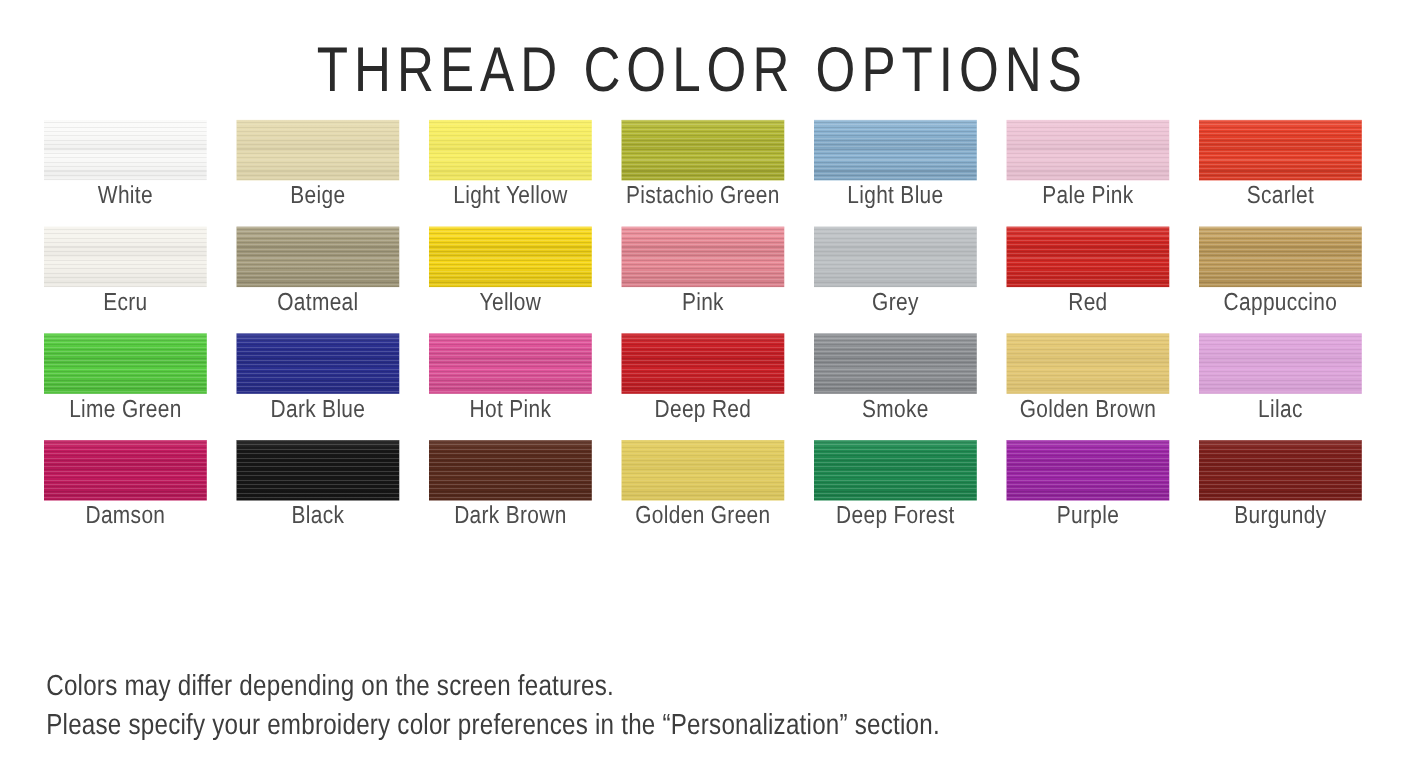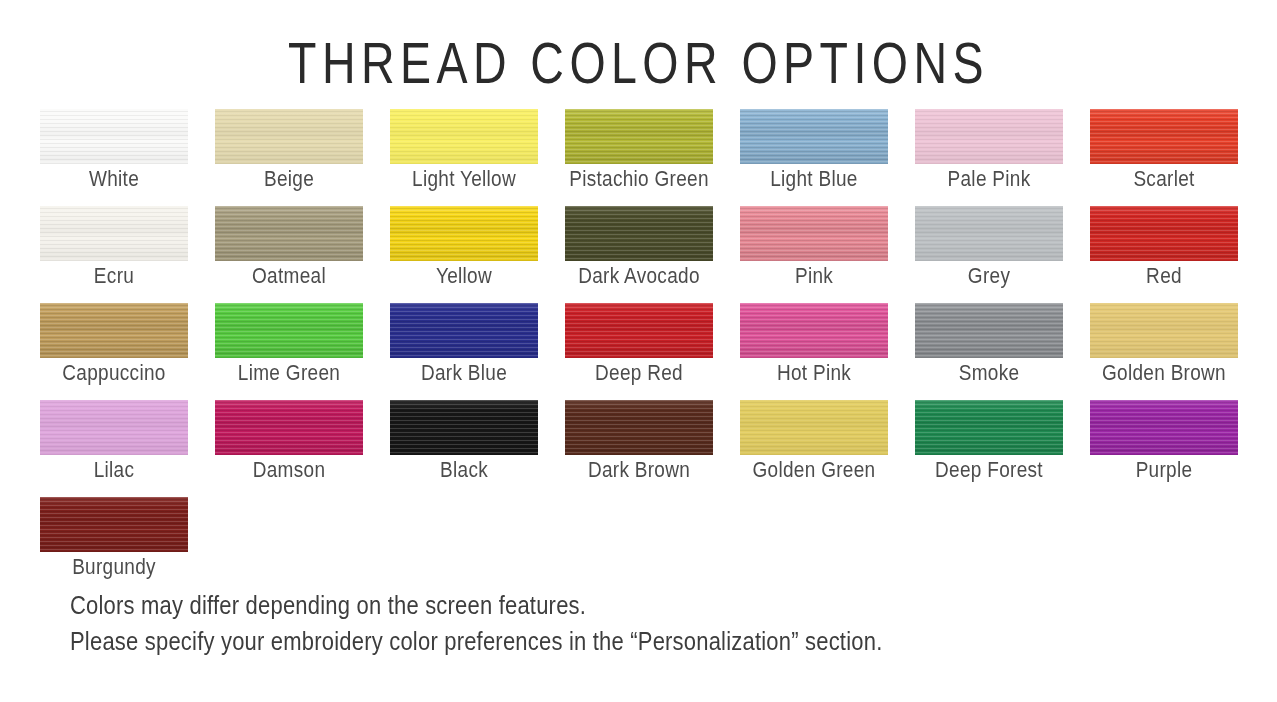--- a/index.html
+++ b/index.html
@@ -93,27 +93,26 @@
     white-space: nowrap;
     transform: scaleY(1.18);
     transform-origin: center top;
     line-height: 1.15;
   }
 
   
   .footer {
     position: absolute;
     left: 42px;
-    top: 592px;
+    top: 610px;
     color: #3d3d3d;
     font-size: 22px;
     font-weight: 300;
     letter-spacing: 0.2px;
     line-height: 1;
-    margin-left: 28px;
   }
   .footer-line {
     transform: scaleY(1.2);
     transform-origin: left top;
     margin-bottom: 14px;
     white-space: nowrap;
   }
 </style>
 </head>
 <body>
@@ -155,24 +154,20 @@
     </div>
     <div class="cell">
       <div class="swatch" style="background: rgb(168, 159, 128);"></div>
       <div class="label">Oatmeal</div>
     </div>
     <div class="cell">
       <div class="swatch" style="background: rgb(247, 215, 22);"></div>
       <div class="label">Yellow</div>
     </div>
     <div class="cell">
-      <div class="swatch" style="background: rgb(76, 78, 44);"></div>
-      <div class="label">Dark Avocado</div>
-    </div>
-    <div class="cell">
       <div class="swatch" style="background: rgb(233, 138, 150);"></div>
       <div class="label">Pink</div>
     </div>
     <div class="cell">
       <div class="swatch pale" style="background: rgb(191, 195, 198);"></div>
       <div class="label">Grey</div>
     </div>
     <div class="cell">
       <div class="swatch" style="background: rgb(211, 39, 35);"></div>
       <div class="label">Red</div>
@@ -183,26 +178,26 @@
     </div>
     <div class="cell">
       <div class="swatch" style="background: rgb(87, 204, 65);"></div>
       <div class="label">Lime Green</div>
     </div>
     <div class="cell">
       <div class="swatch" style="background: rgb(42, 47, 143);"></div>
       <div class="label">Dark Blue</div>
     </div>
     <div class="cell">
+      <div class="swatch" style="background: rgb(224, 84, 154);"></div>
+      <div class="label">Hot Pink</div>
+    </div>
+    <div class="cell">
       <div class="swatch" style="background: rgb(203, 32, 39);"></div>
       <div class="label">Deep Red</div>
-    </div>
-    <div class="cell">
-      <div class="swatch" style="background: rgb(224, 84, 154);"></div>
-      <div class="label">Hot Pink</div>
     </div>
     <div class="cell">
       <div class="swatch" style="background: rgb(143, 146, 150);"></div>
       <div class="label">Smoke</div>
     </div>
     <div class="cell">
       <div class="swatch pale" style="background: rgb(229, 202, 120);"></div>
       <div class="label">Golden Brown</div>
     </div>
     <div class="cell">

